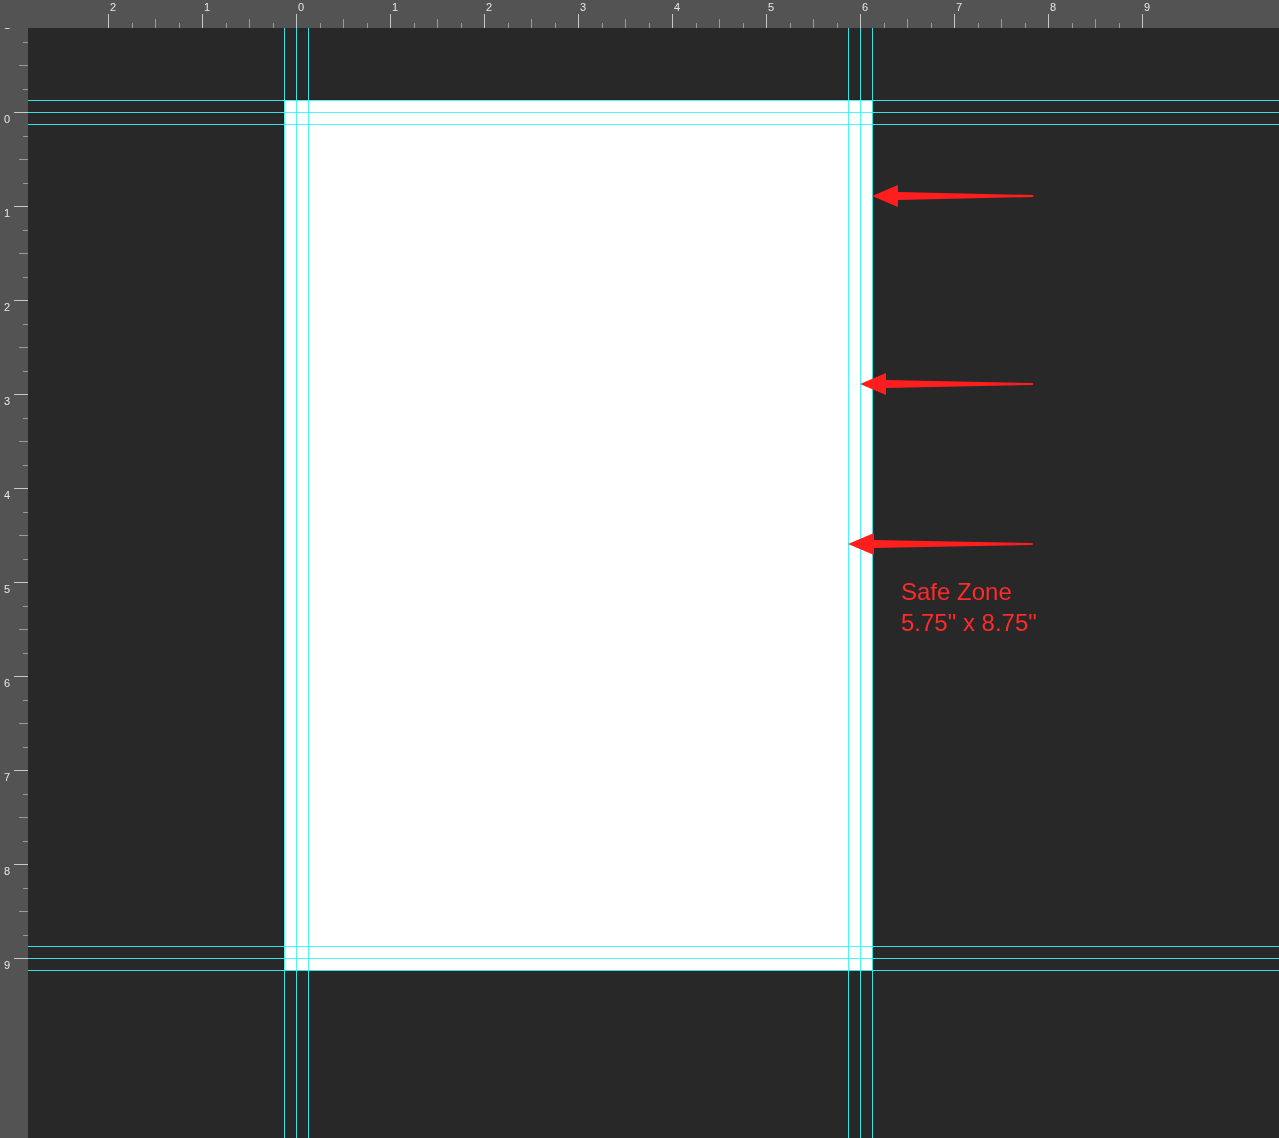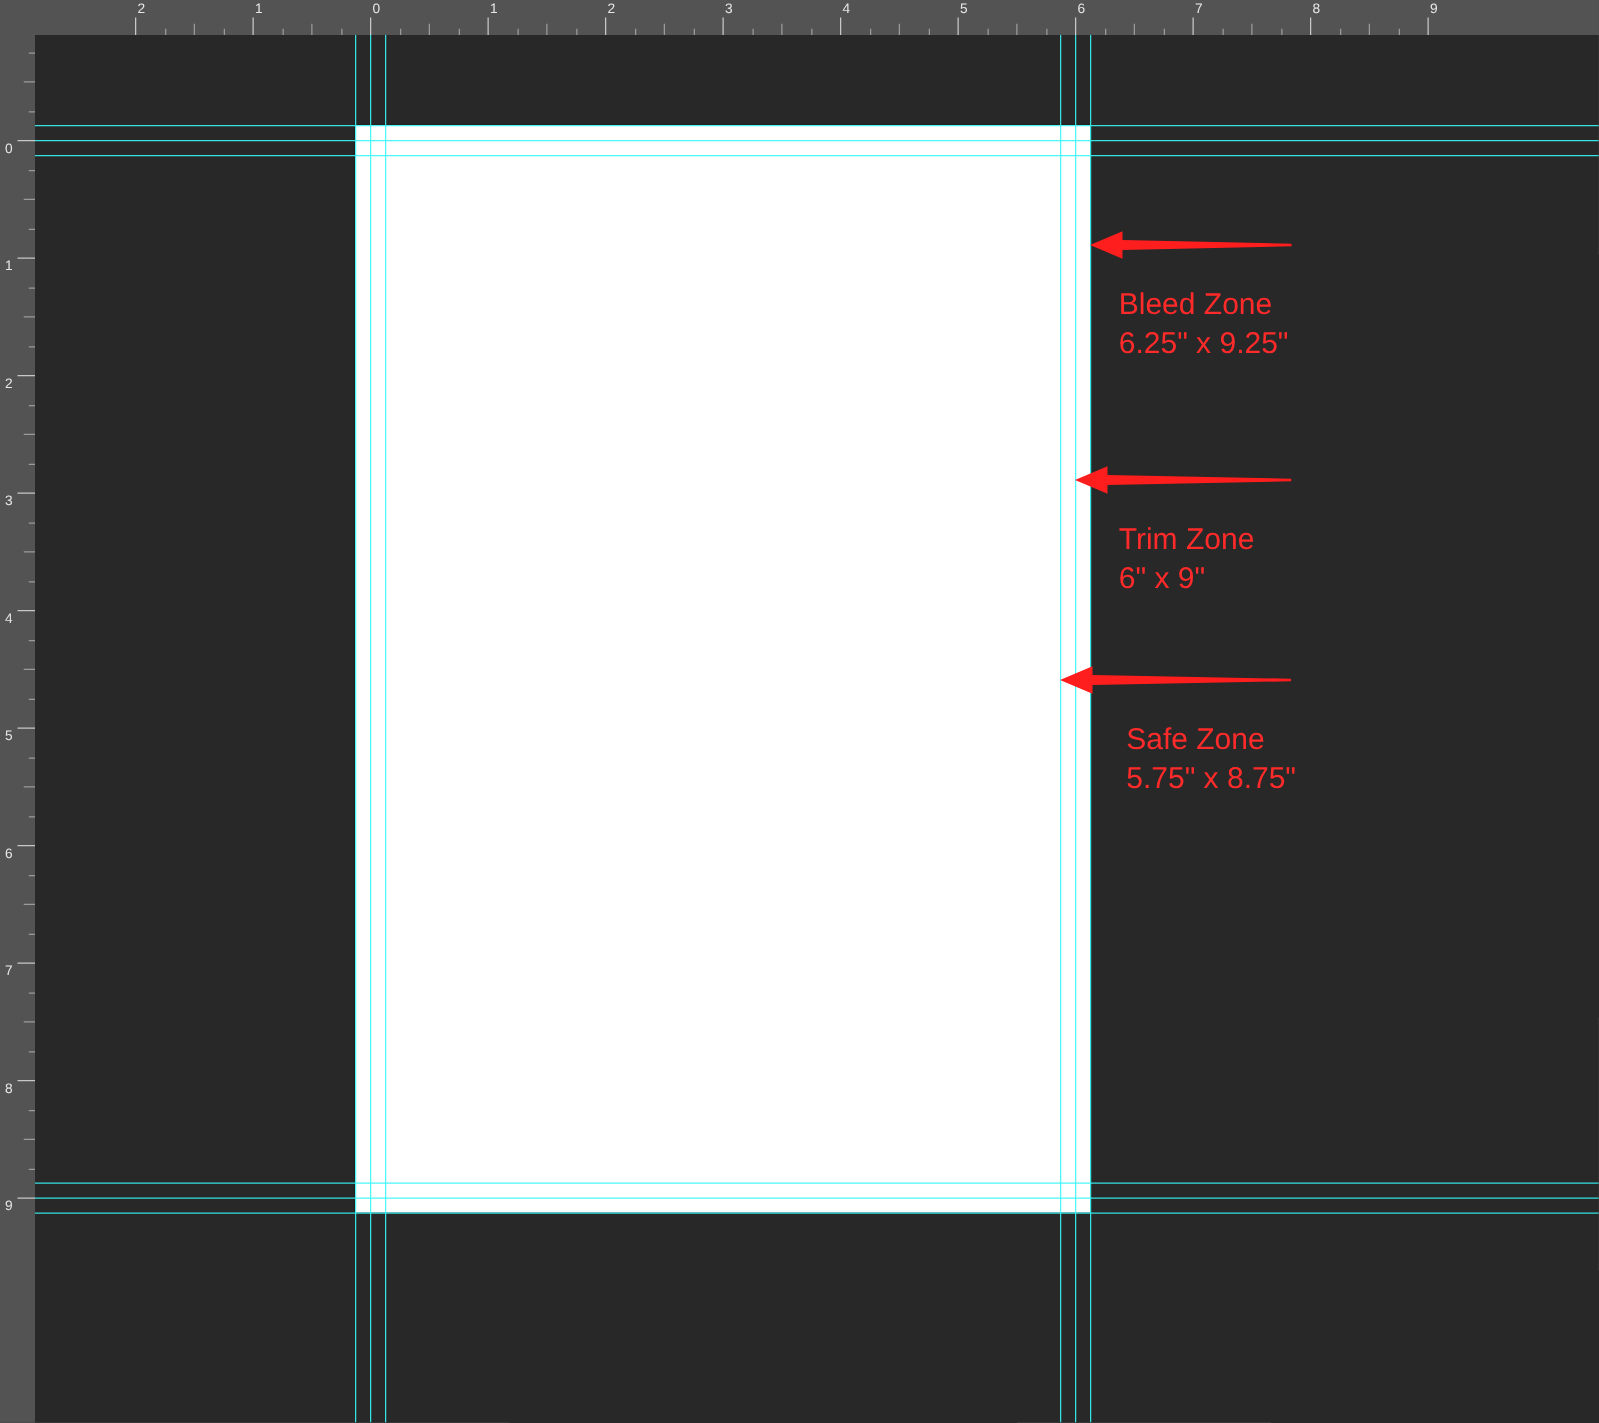--- a/index.html
+++ b/index.html
@@ -212,28 +212,20 @@
     <div class="tick-minor" style="top: 883px; right: 0px; height: 1px; width: 9px;"></div>
     <div class="tick-minor" style="top: 906.5px; right: 0px; height: 1px; width: 5px;"></div>
     <div class="tick-major" style="top: 930px; right: 0px; height: 1px; width: 14px;"></div>
     <div class="tick-label" style="top: 931px; left: 2px;">9</div>
   </div>
 
 <div class="canvas-area" id="canvasArea">
 
   <div class="page" id="page" style="left: 256.25px; top: 72.25px; width: 587.5px; height: 869.5px;"></div>
 
-  <div class="annotation" id="anno-bleed" style="left: 867px; top: 200px;">
-    <div>Bleed Zone</div>
-    <div>6.25" x 9.25"</div>
-  </div>
-  <div class="annotation" id="anno-trim" style="left: 867px; top: 388px;">
-    <div>Trim Zone</div>
-    <div>6" x 9"</div>
-  </div>
   <div class="annotation" id="anno-safe" style="left: 873px; top: 548px;">
     <div>Safe Zone</div>
     <div>5.75" x 8.75"</div>
   </div>
 
 <div class="guide-v" style="left: 256.25px;"></div>
     <div class="guide-v" style="left: 268px;"></div>
     <div class="guide-v" style="left: 279.75px;"></div>
     <div class="guide-v" style="left: 820.25px;"></div>
     <div class="guide-v" style="left: 832px;"></div>

